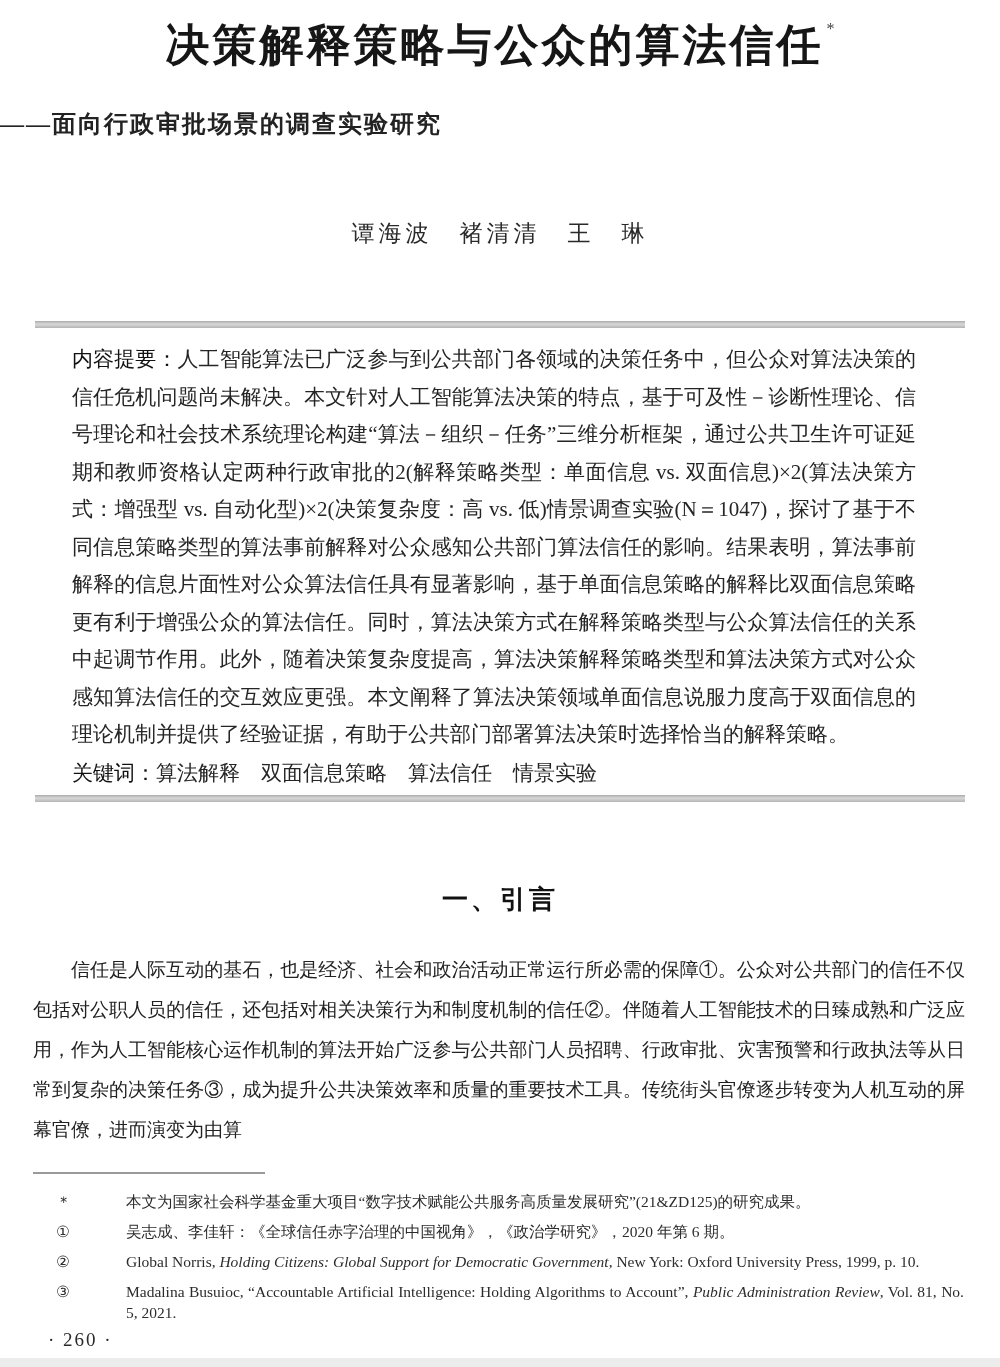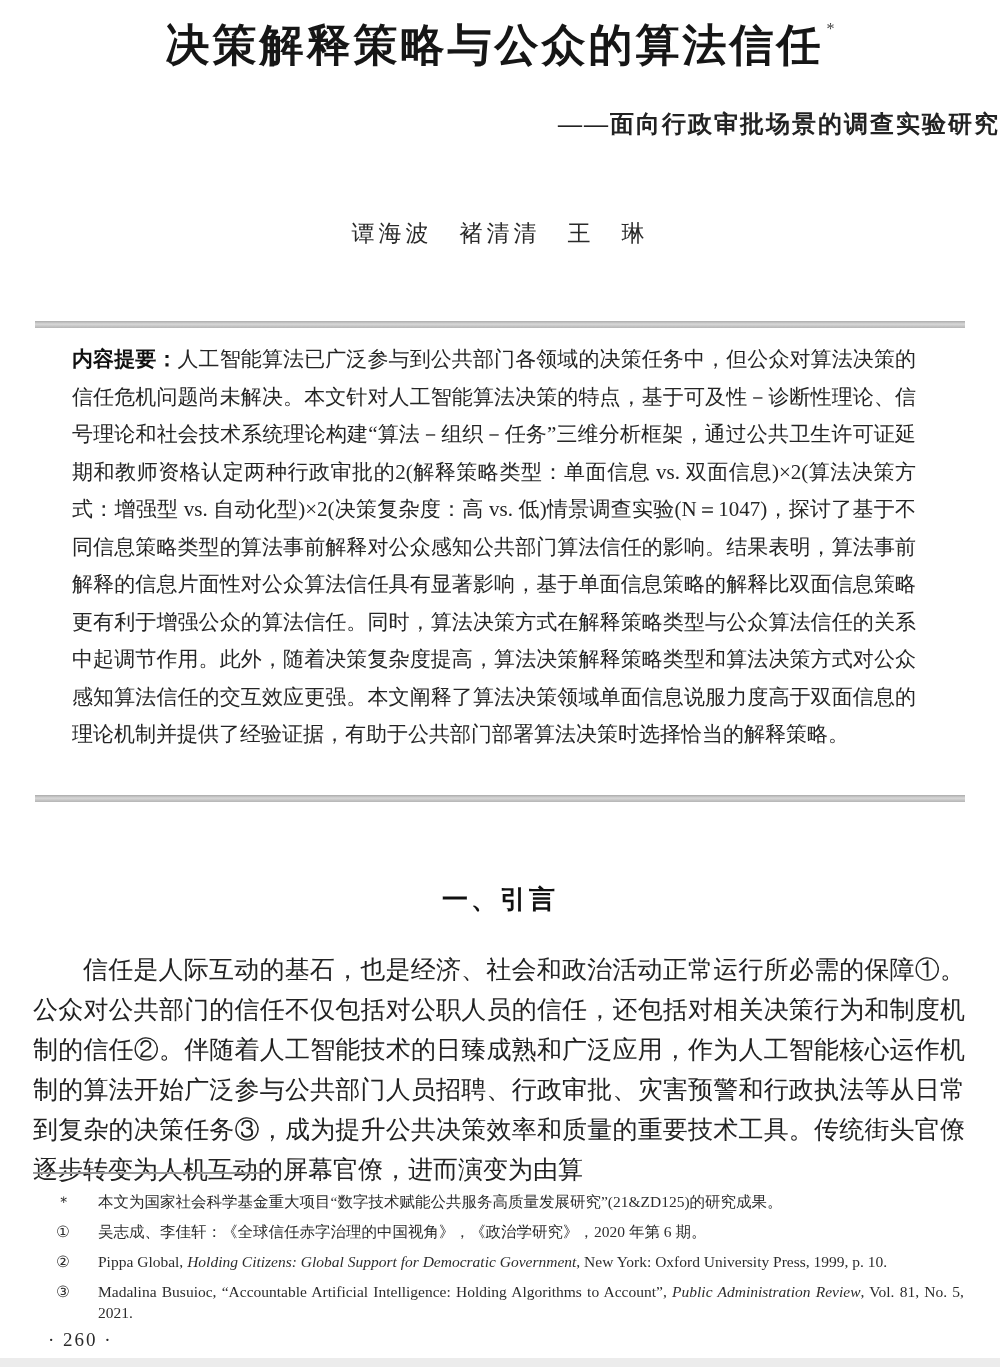--- a/index.html
+++ b/index.html
@@ -45,21 +45,21 @@
     vertical-align: 26px;
     margin-left: 3px;
     color: #444;
   }
 
   .paper-subtitle {
     position: absolute;
     top: 108px;
     left: 0;
     width: 100%;
-    text-align: right;
+    text-align: left;
     font-size: 24px;
     font-weight: 600;
     letter-spacing: 2px;
     color: #222;
   }
 
   .authors {
     position: absolute;
     top: 218px;
     left: 0;
@@ -86,21 +86,21 @@
     left: 72px;
     width: 844px;
     font-size: 21px;
     line-height: 37.5px;
     text-align: justify;
     color: #252525;
   }
   .abstract p { margin: 0; }
   .block-label {
     font-family: "Liberation Sans", sans-serif;
-    font-weight: bold;
+    font-weight: normal;
     color: #111;
     margin-top: 24px;
   }
 
   .section-heading {
     position: absolute;
     top: 882px;
     left: 0;
     width: 100%;
     margin: 0;
@@ -111,21 +111,21 @@
     letter-spacing: 3px;
     color: #111;
   }
 
   .body-text {
     position: absolute;
     top: 950px;
     left: 33px;
     width: 932px;
     margin: 0;
-    font-size: 25px;
+    font-size: 19px;
     line-height: 40px;
     text-align: justify;
     text-indent: 2em;
     color: #222;
   }
 
   .fn-rule {
     position: absolute;
     top: 1172px;
     left: 33px;
@@ -144,21 +144,21 @@
     color: #2c2c2c;
   }
   .fn {
     display: flex;
     margin-bottom: 9px;
   }
   .fn-marker {
     flex: none;
     width: 42px;
   }
-  .fn-text { flex: 1; text-align: justify; }
+  .fn-text { flex: 1; text-align: justify; margin-left: 28px; }
   .fn-text i { font-style: italic; }
 
   .page-number {
     position: absolute;
     left: 48px;
     top: 1329px;
     font-size: 19px;
     letter-spacing: 2px;
     color: #2a2a2a;
   }
@@ -171,20 +171,21 @@
   <h1 class="paper-title"><span>决策解释策略与公众的算法信任</span><sup>*</sup></h1>
 
   <div class="paper-subtitle">——面向行政审批场景的调查实验研究</div>
 
   <div class="authors">谭海波　褚清清　王　琳</div>
 
   <div class="rule rule-top"></div>
 
   <div class="abstract">
     <p><span class="block-label">内容提要：</span><span>人工智能算法已广泛参与到公共部门各领域的决策任务中，但公众对算法决策的信任危机问题尚未解决。本文针对人工智能算法决策的特点，基于可及性－诊断性理论、信号理论和社会技术系统理论构建“算法－组织－任务”三维分析框架，通过公共卫生许可证延期和教师资格认定两种行政审批的2(解释策略类型：单面信息 vs. 双面信息)×2(算法决策方式：增强型 vs. 自动化型)×2(决策复杂度：高 vs. 低)情景调查实验(N＝1047)，探讨了基于不同信息策略类型的算法事前解释对公众感知公共部门算法信任的影响。结果表明，算法事前解释的信息片面性对公众算法信任具有显著影响，基于单面信息策略的解释比双面信息策略更有利于增强公众的算法信任。同时，算法决策方式在解释策略类型与公众算法信任的关系中起调节作用。此外，随着决策复杂度提高，算法决策解释策略类型和算法决策方式对公众感知算法信任的交互效应更强。本文阐释了算法决策领域单面信息说服力度高于双面信息的理论机制并提供了经验证据，有助于公共部门部署算法决策时选择恰当的解释策略。</span></p>
+    <p><span class="block-label">关键词：</span><span>算法解释　双面信息策略　算法信任　情景实验</span></p>
   </div>
 
   <div class="rule rule-bottom"></div>
 
   <h2 class="section-heading">一、引言</h2>
 
   <p class="body-text">信任是人际互动的基石，也是经济、社会和政治活动正常运行所必需的保障①。公众对公共部门的信任不仅包括对公职人员的信任，还包括对相关决策行为和制度机制的信任②。伴随着人工智能技术的日臻成熟和广泛应用，作为人工智能核心运作机制的算法开始广泛参与公共部门人员招聘、行政审批、灾害预警和行政执法等从日常到复杂的决策任务③，成为提升公共决策效率和质量的重要技术工具。传统街头官僚逐步转变为人机互动的屏幕官僚，进而演变为由算</p>
 
   <div class="fn-rule"></div>
 
@@ -195,21 +196,21 @@
       <span class="fn-text"><span>本文为国家社会科学基金重大项目“数字技术赋能公共服务高质量发展研究”(21&amp;ZD125)的研究成果。</span><i></i><span></span></span>
     </div>
 
     <div class="fn">
       <span class="fn-marker">①</span>
       <span class="fn-text"><span>吴志成、李佳轩：《全球信任赤字治理的中国视角》，《政治学研究》，2020 年第 6 期。</span><i></i><span></span></span>
     </div>
 
     <div class="fn">
       <span class="fn-marker">②</span>
-      <span class="fn-text"><span>Pippa Global, </span><i>Holding Citizens: Global Support for Democratic Government</i><span>, New York: Oxford University Press, 1999, p. 10.</span></span>
+      <span class="fn-text"><span>Global Norris, </span><i>Holding Citizens: Global Support for Democratic Government</i><span>, New York: Oxford University Press, 1999, p. 10.</span></span>
     </div>
 
     <div class="fn">
       <span class="fn-marker">③</span>
       <span class="fn-text"><span>Madalina Busuioc, “Accountable Artificial Intelligence: Holding Algorithms to Account”, </span><i>Public Administration Review</i><span>, Vol. 81, No. 5, 2021.</span></span>
     </div>
 
   </div>
 
   <div class="page-number">· 260 ·</div>

